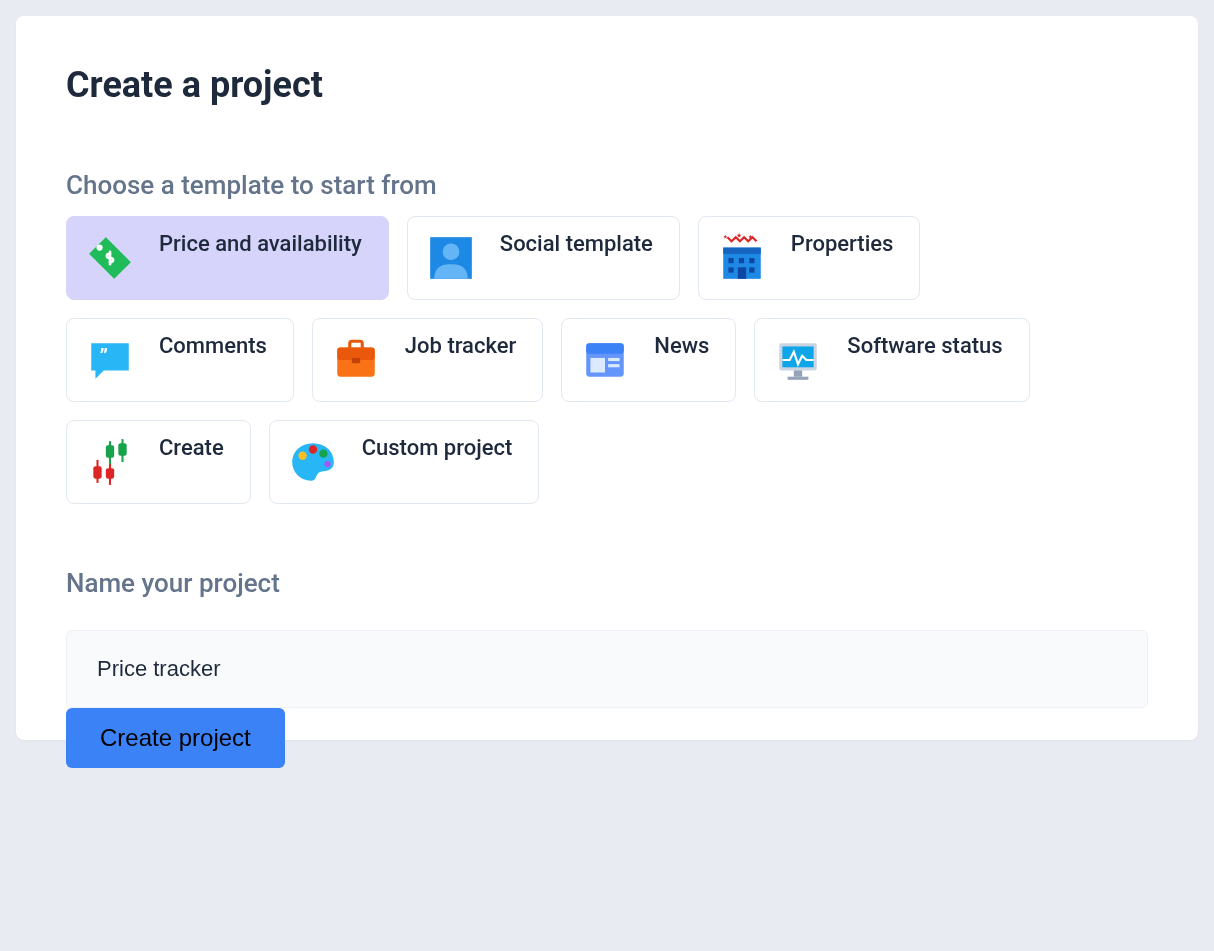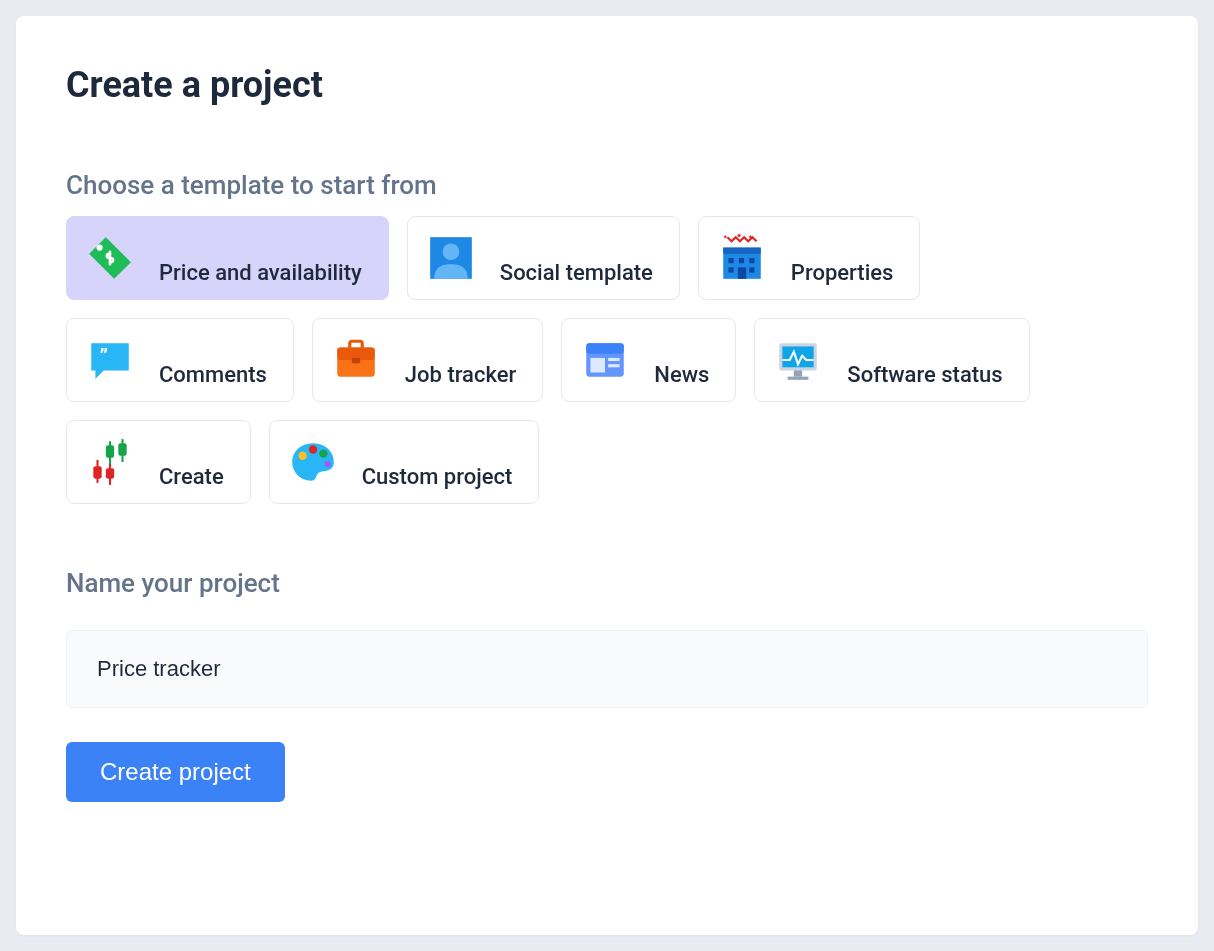--- a/index.html
+++ b/index.html
@@ -12,21 +12,21 @@
     background: #e8ebf2;
     padding: 16px;
     width: 1214px;
     height: 951px;
   }
   .card {
     background: #ffffff;
     border-radius: 8px;
     padding: 48px 50px;
     width: 100%;
-    height: 919px;
+    height: 724px;
     box-shadow: 0 1px 3px rgba(0,0,0,0.04);
   }
   h1 {
     font-size: 36px;
     font-weight: 700;
     color: #1e293b;
     margin-bottom: 64px;
   }
   .section-label {
     font-size: 26px;
@@ -35,21 +35,21 @@
     margin-bottom: 16px;
   }
   .templates {
     display: flex;
     flex-wrap: wrap;
     gap: 18px;
     margin-bottom: 64px;
   }
   .template {
     display: inline-flex;
-    align-items: flex-end;
+    align-items: flex-start;
     gap: 22px;
     border: 1px solid #e2e8f0;
     border-radius: 8px;
     background: #ffffff;
     padding: 14px 26px 14px 16px;
     cursor: pointer;
     font-size: 22px;
     color: #1e293b;
     font-weight: 500;
   }
@@ -58,36 +58,35 @@
     border-color: #d6d4fa;
   }
   .icon-box {
     width: 54px;
     height: 54px;
     display: flex;
     align-items: center;
     justify-content: center;
   }
   .name-section {
-    margin-bottom: 34px;
   }
   .name-input {
     width: 100%;
     border: 1px solid #eef1f6;
     background: #f9fafc;
     border-radius: 6px;
     padding: 25px 30px;
     font-size: 22px;
     color: #1e293b;
     margin-top: 16px;
     outline: none;
   }
   .create-btn {
     background: #3b82f6;
-    color: #ffffff;
+    color: #000000;
     border: none;
     border-radius: 6px;
     padding: 16px 34px;
     font-size: 24px;
     font-weight: 500;
     cursor: pointer;
   }
 </style>
 </head>
 <body>

